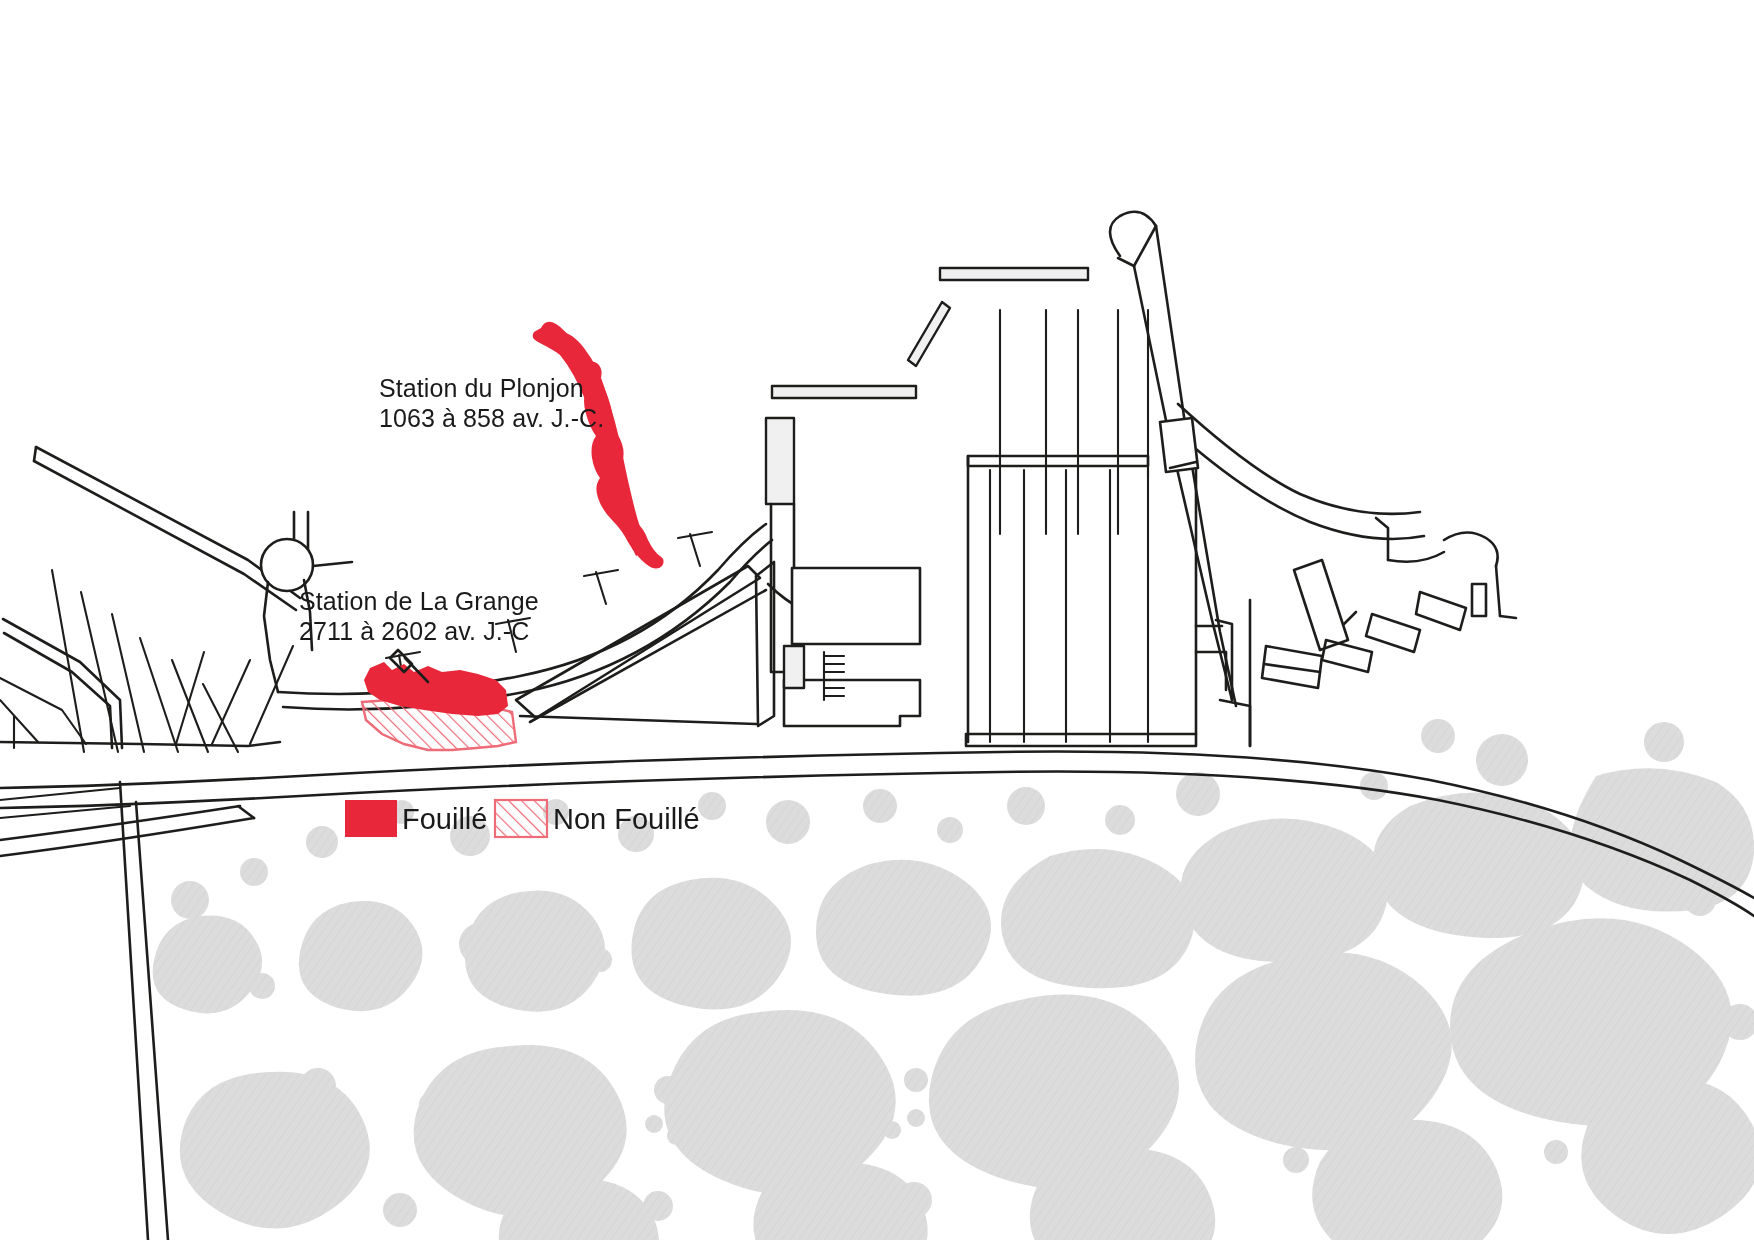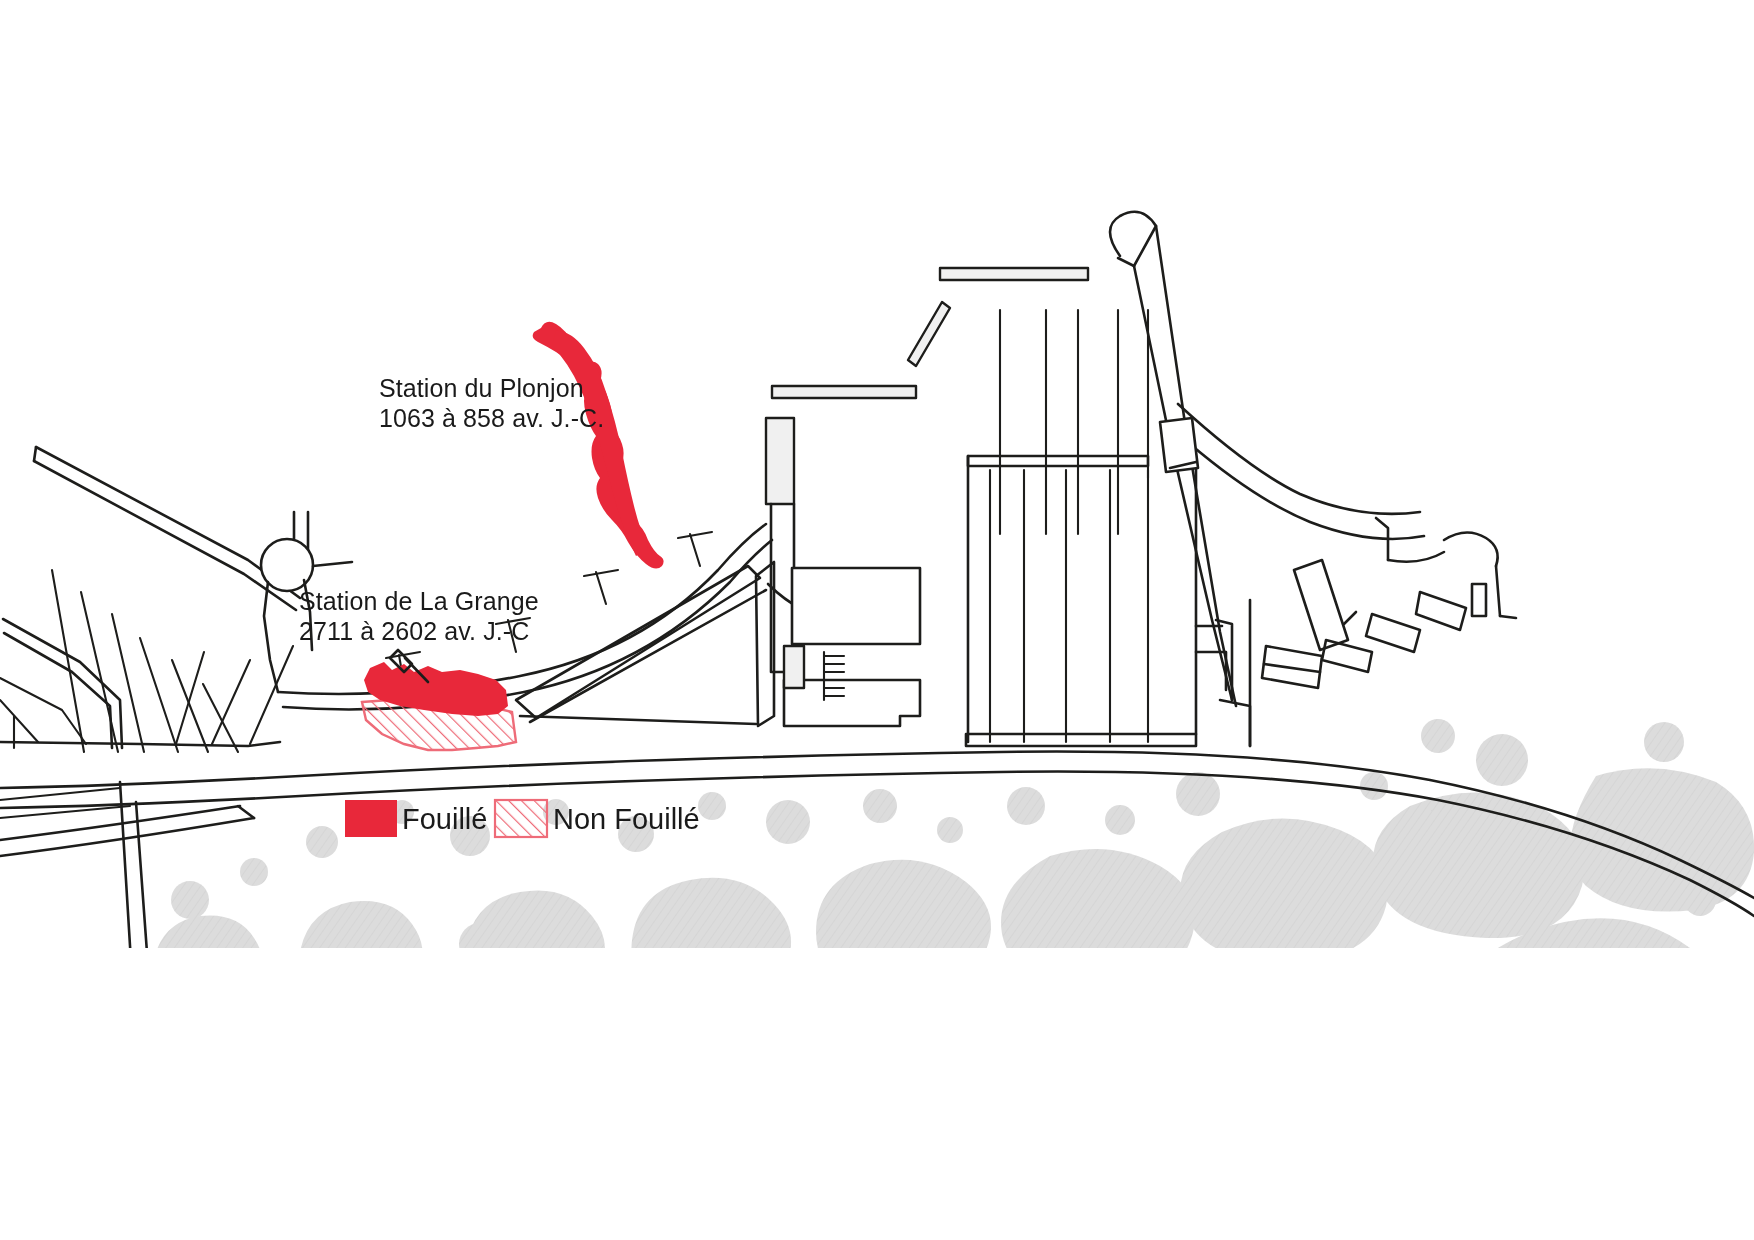--- a/index.html
+++ b/index.html
@@ -7,21 +7,21 @@
     margin: 0;
     padding: 0;
     background: #ffffff;
   }
   body {
     font-family: "Liberation Sans", sans-serif;
   }
   #map-root {
     position: relative;
     width: 1754px;
-    height: 948px;
+    height: 1240px;
     background: #ffffff;
     overflow: hidden;
   }
   #map-svg {
     position: absolute;
     left: 0;
     top: 0;
     width: 1754px;
     height: 1240px;
     display: block;

